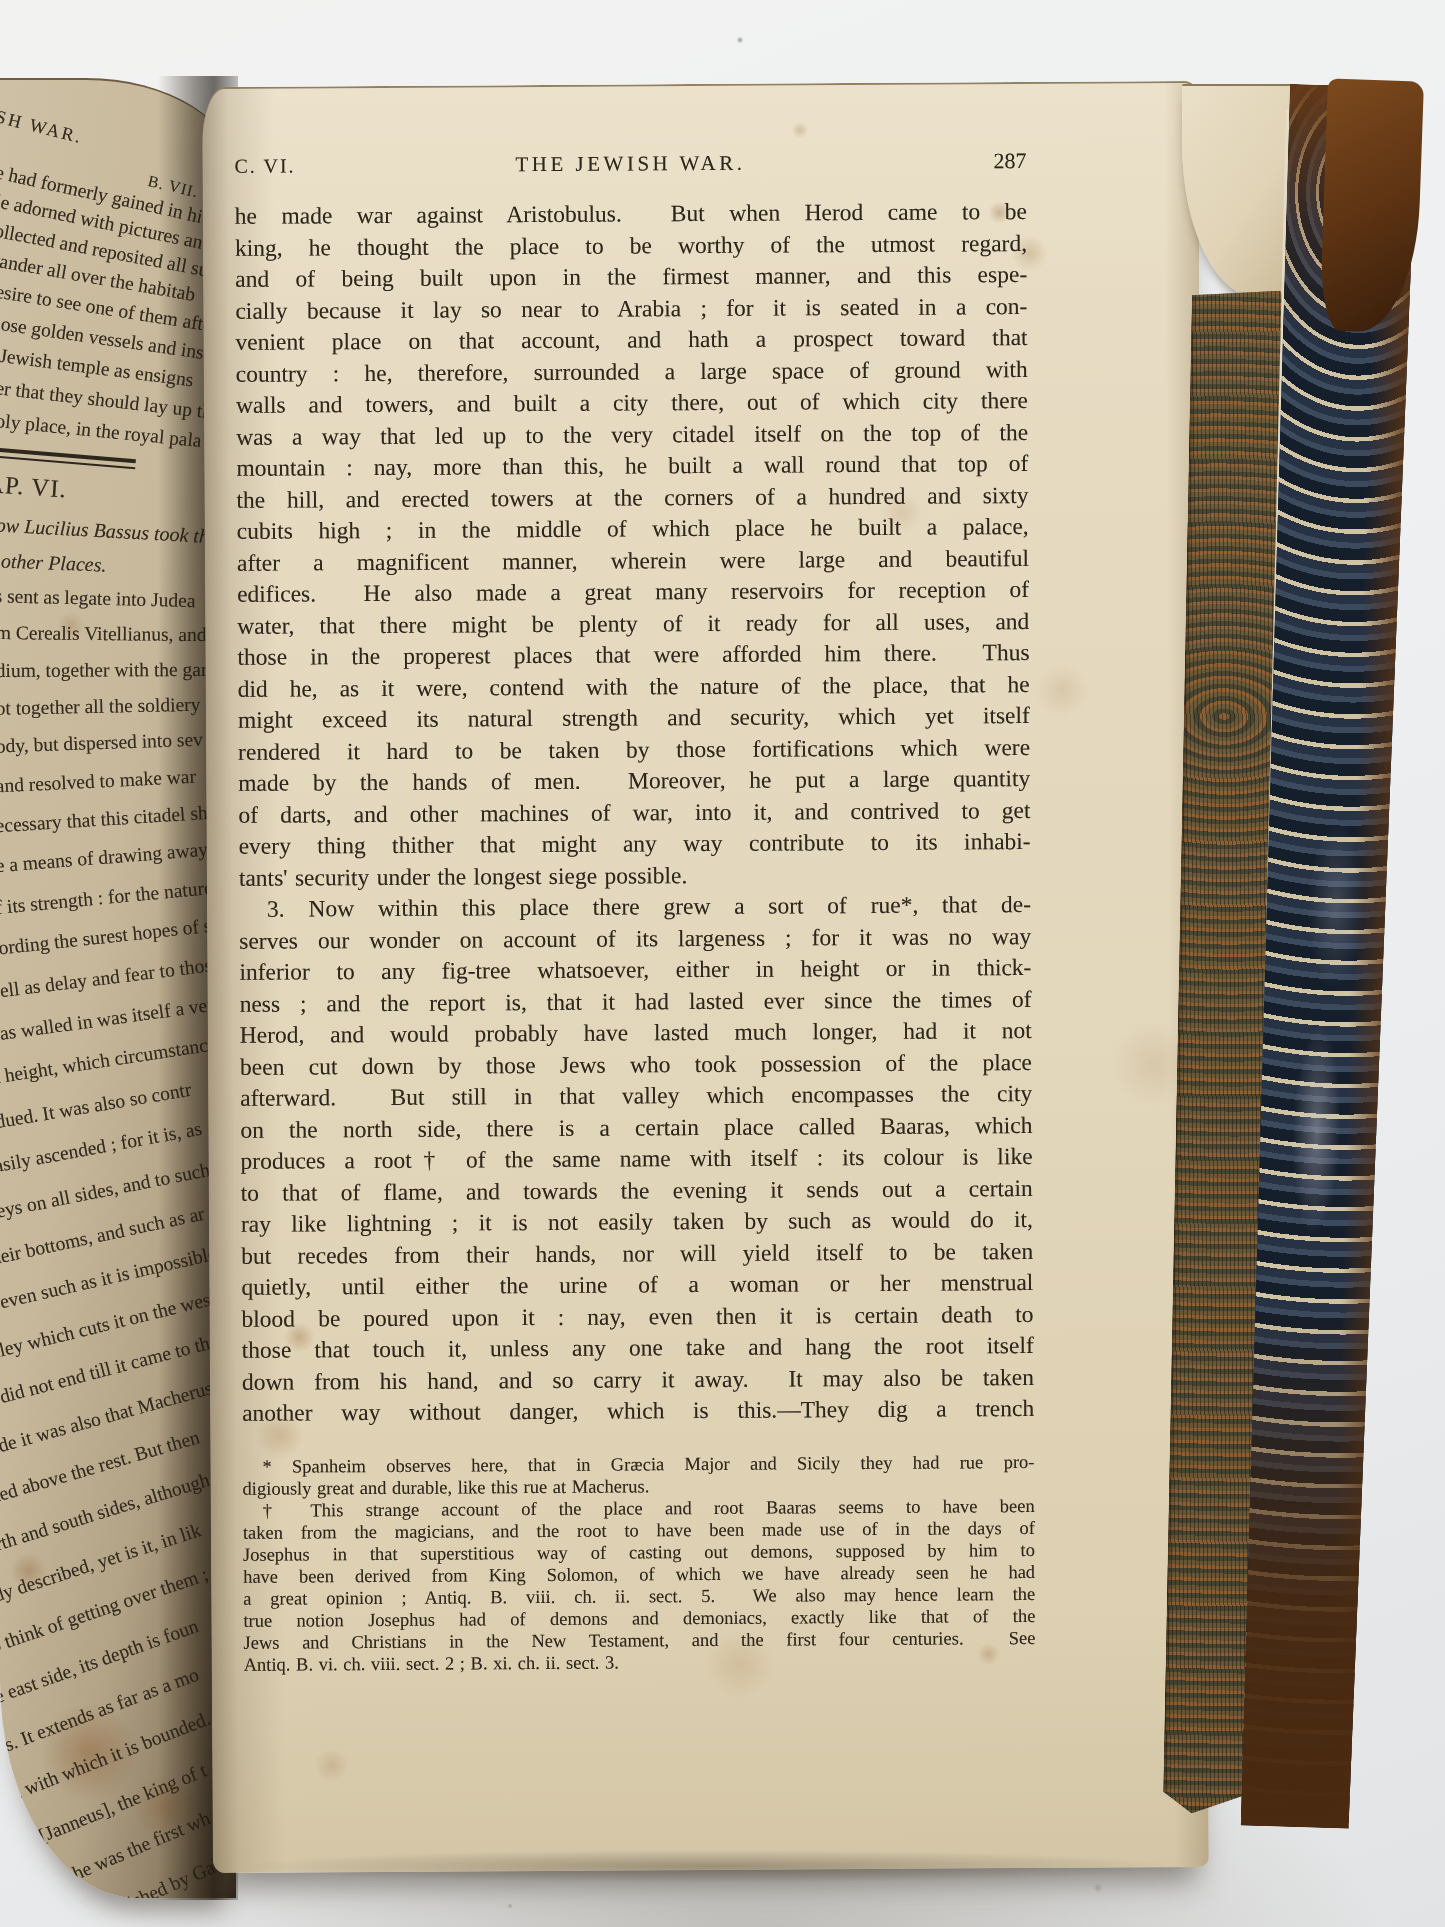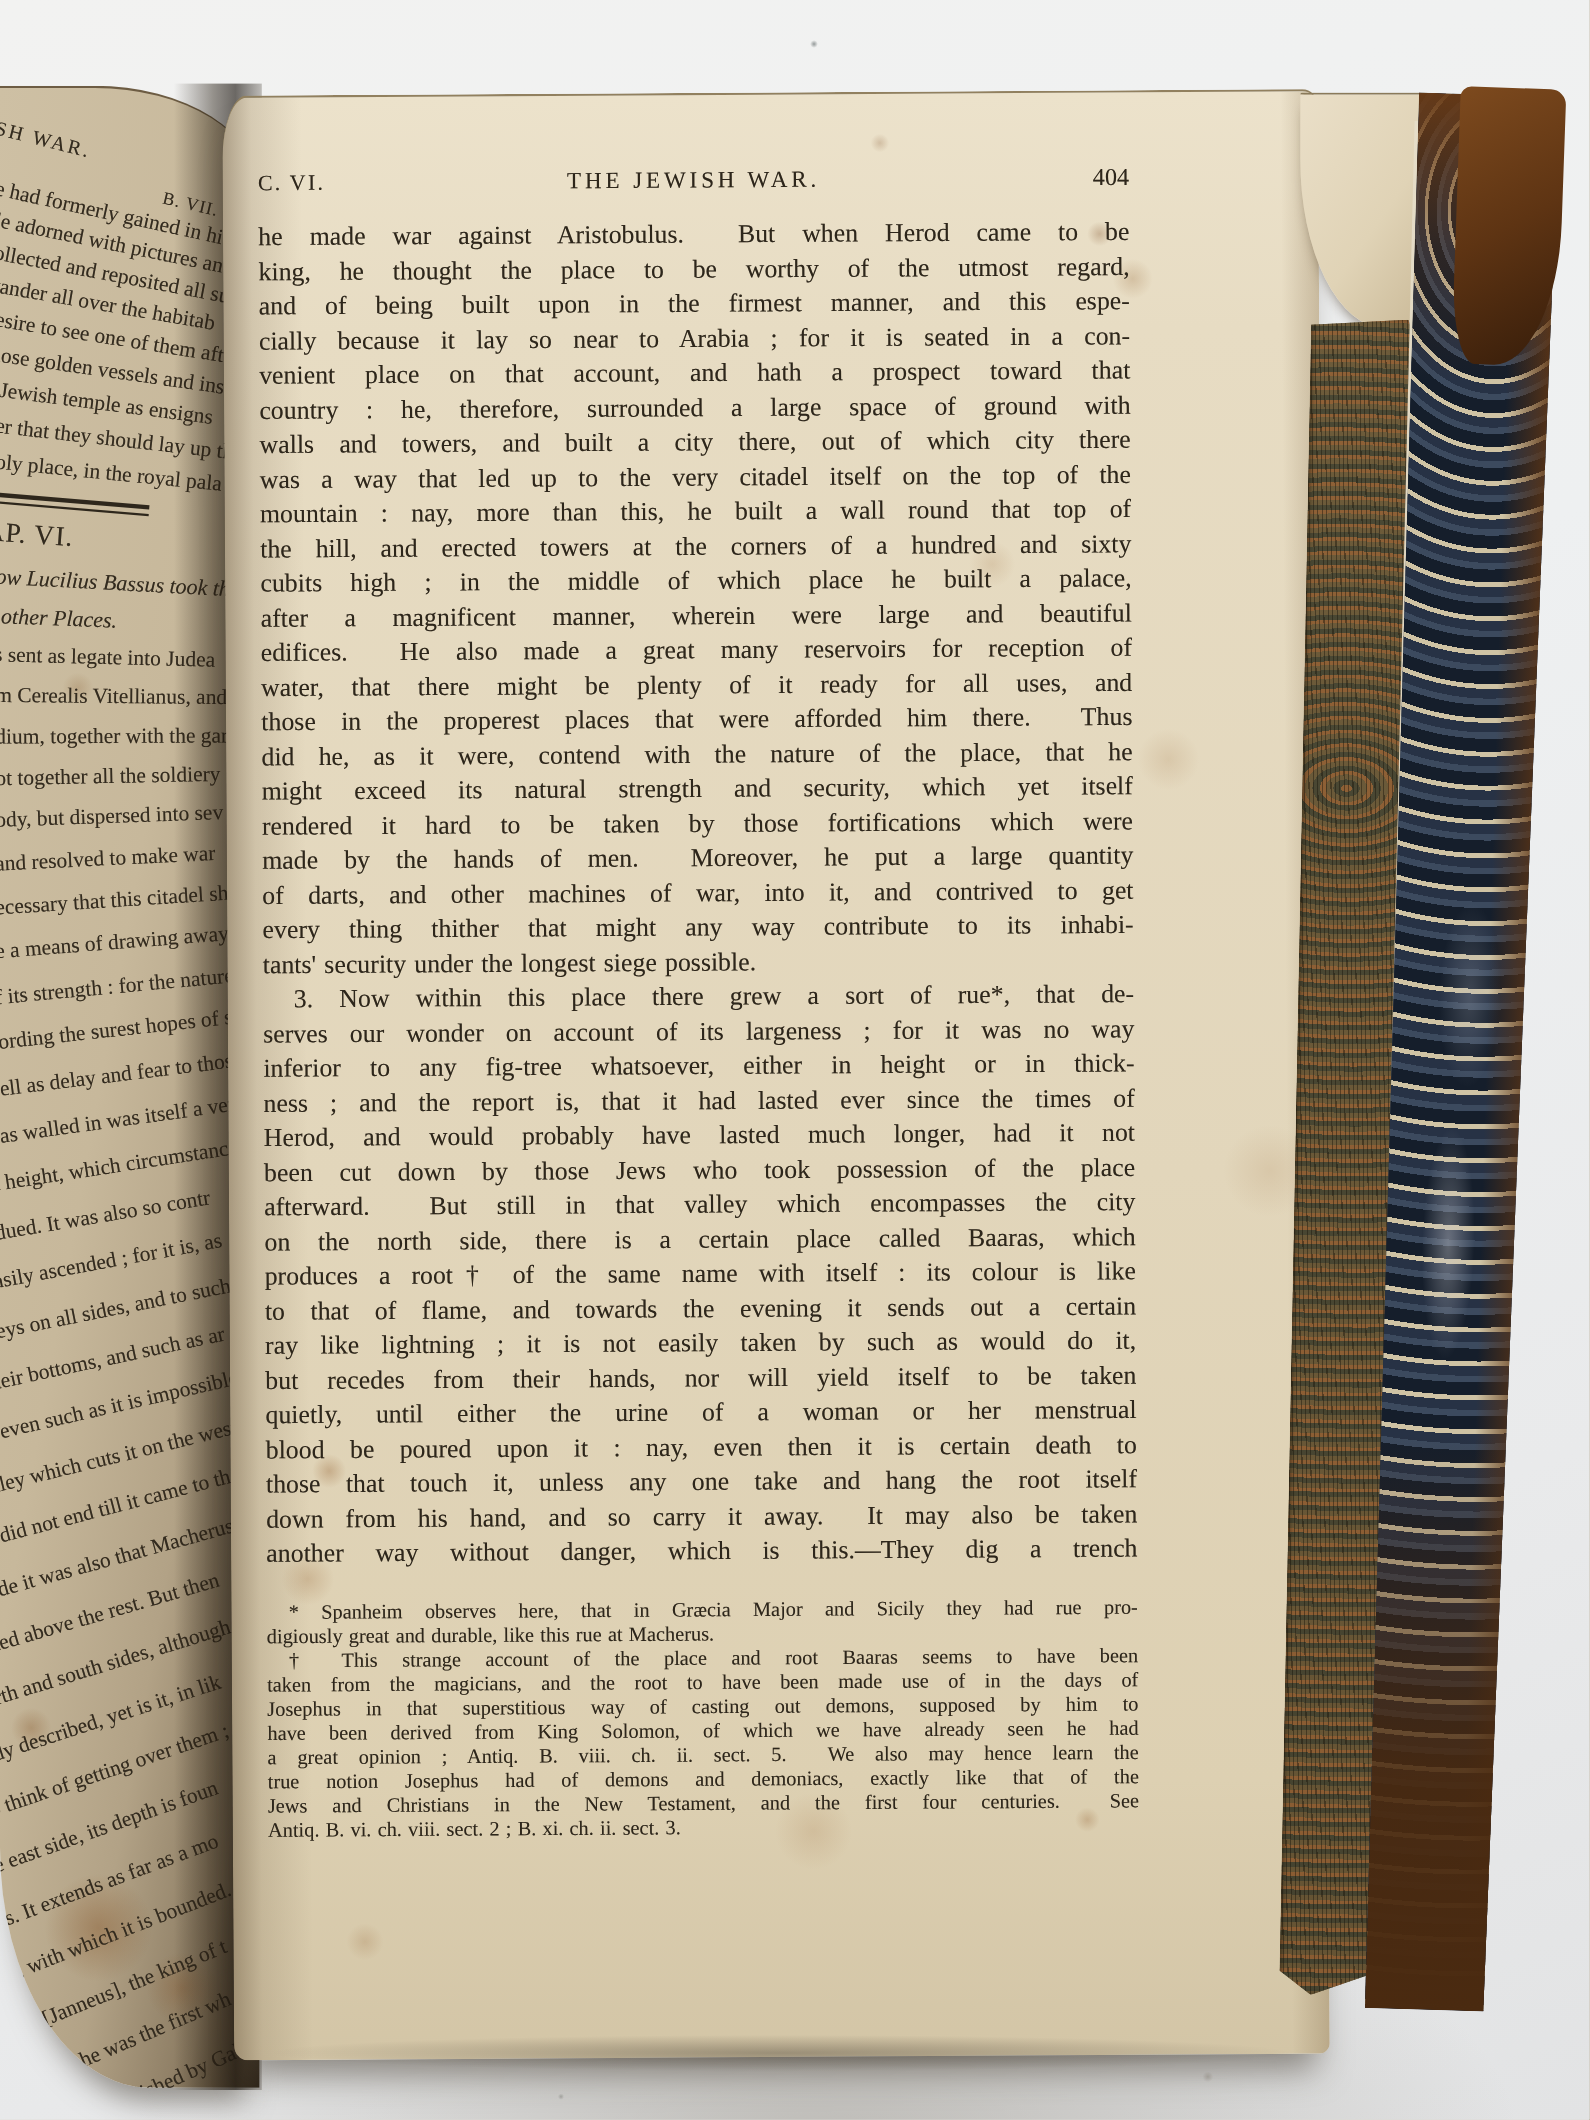--- a/index.html
+++ b/index.html
@@ -202,21 +202,21 @@
   </div>
 
   <div class="gutter"></div>
 
   <div class="right-page">
     <div class="rp-inner">
 
       <div class="rp-header">
         <div class="rp-chap">C. VI.</div>
         <div class="rp-title">THE JEWISH WAR.</div>
-        <div class="rp-num">404</div>
+        <div class="rp-num">287</div>
       </div>
 
       <div class="body-lines">
 
       <div class="bl" style="--i: 0;">he made war against Aristobulus.  But when Herod came to be</div>
           <div class="bl" style="--i: 1;">king, he thought the place to be worthy of the utmost regard,</div>
           <div class="bl" style="--i: 2;">and of being built upon in the firmest manner, and this espe-</div>
           <div class="bl" style="--i: 3;">cially because it lay so near to Arabia ; for it is seated in a con-</div>
           <div class="bl" style="--i: 4;">venient place on that account, and hath a prospect toward that</div>
           <div class="bl" style="--i: 5;">country : he, therefore, surrounded a large space of ground with</div>

